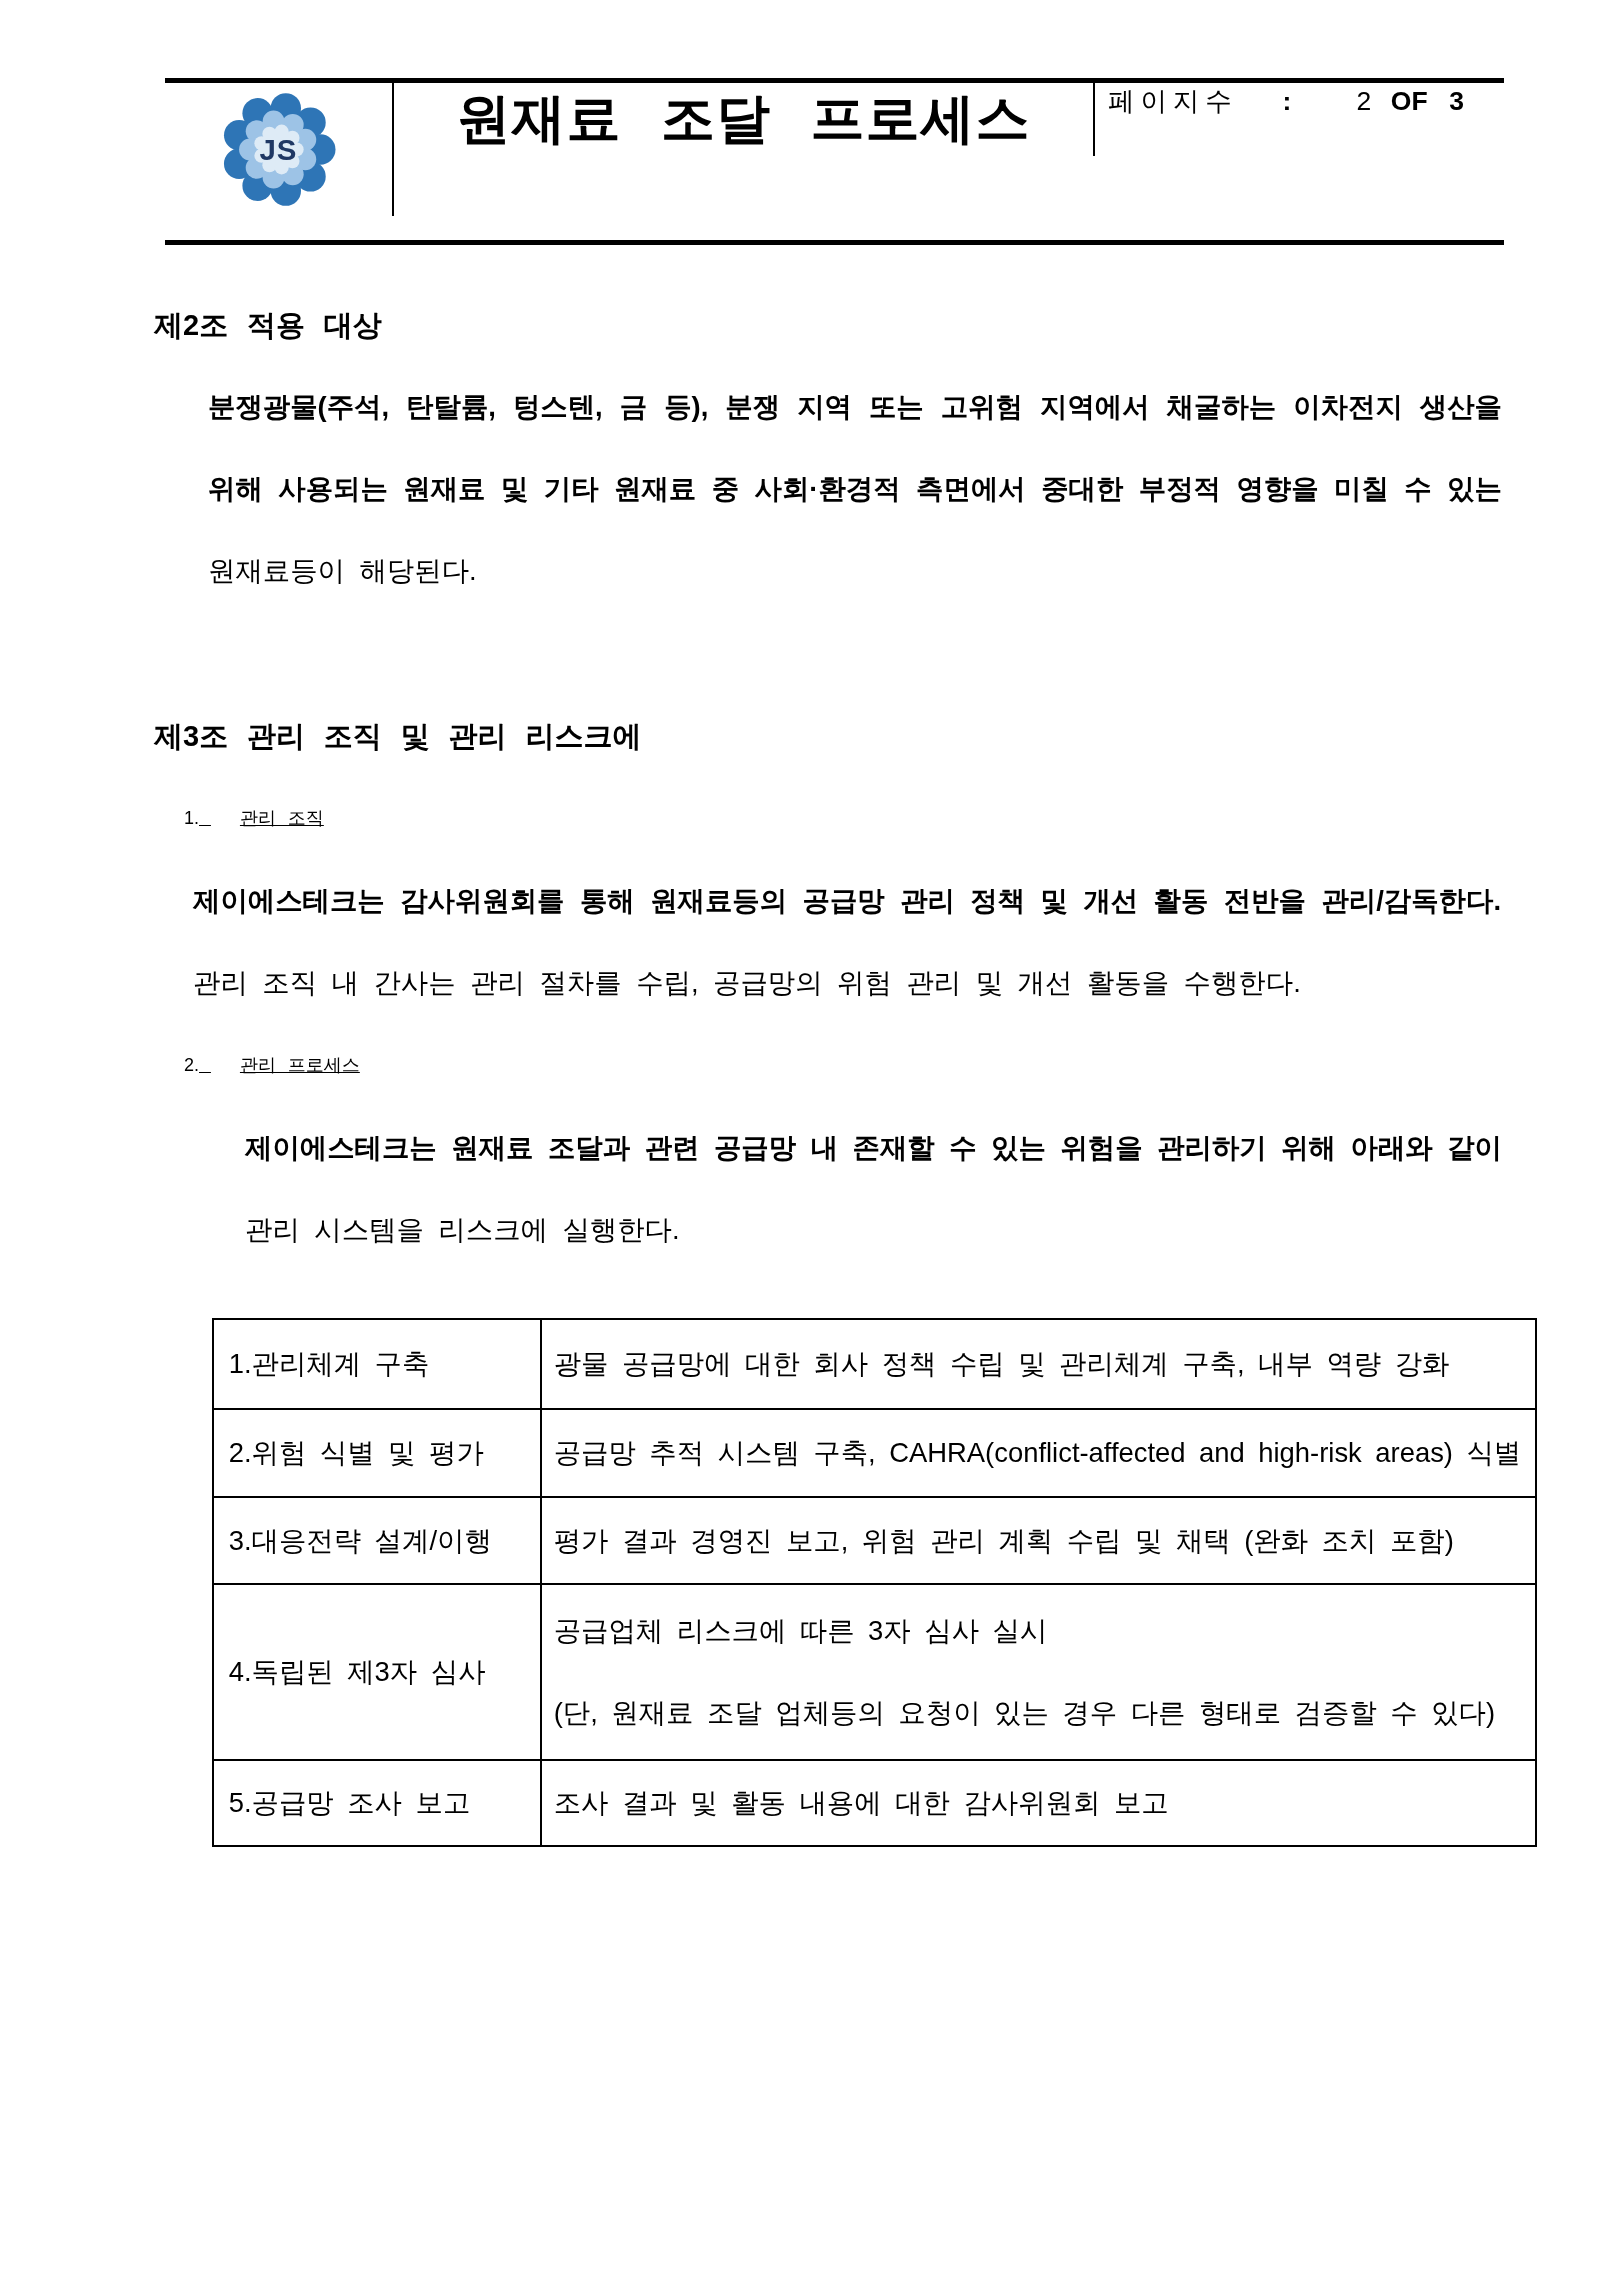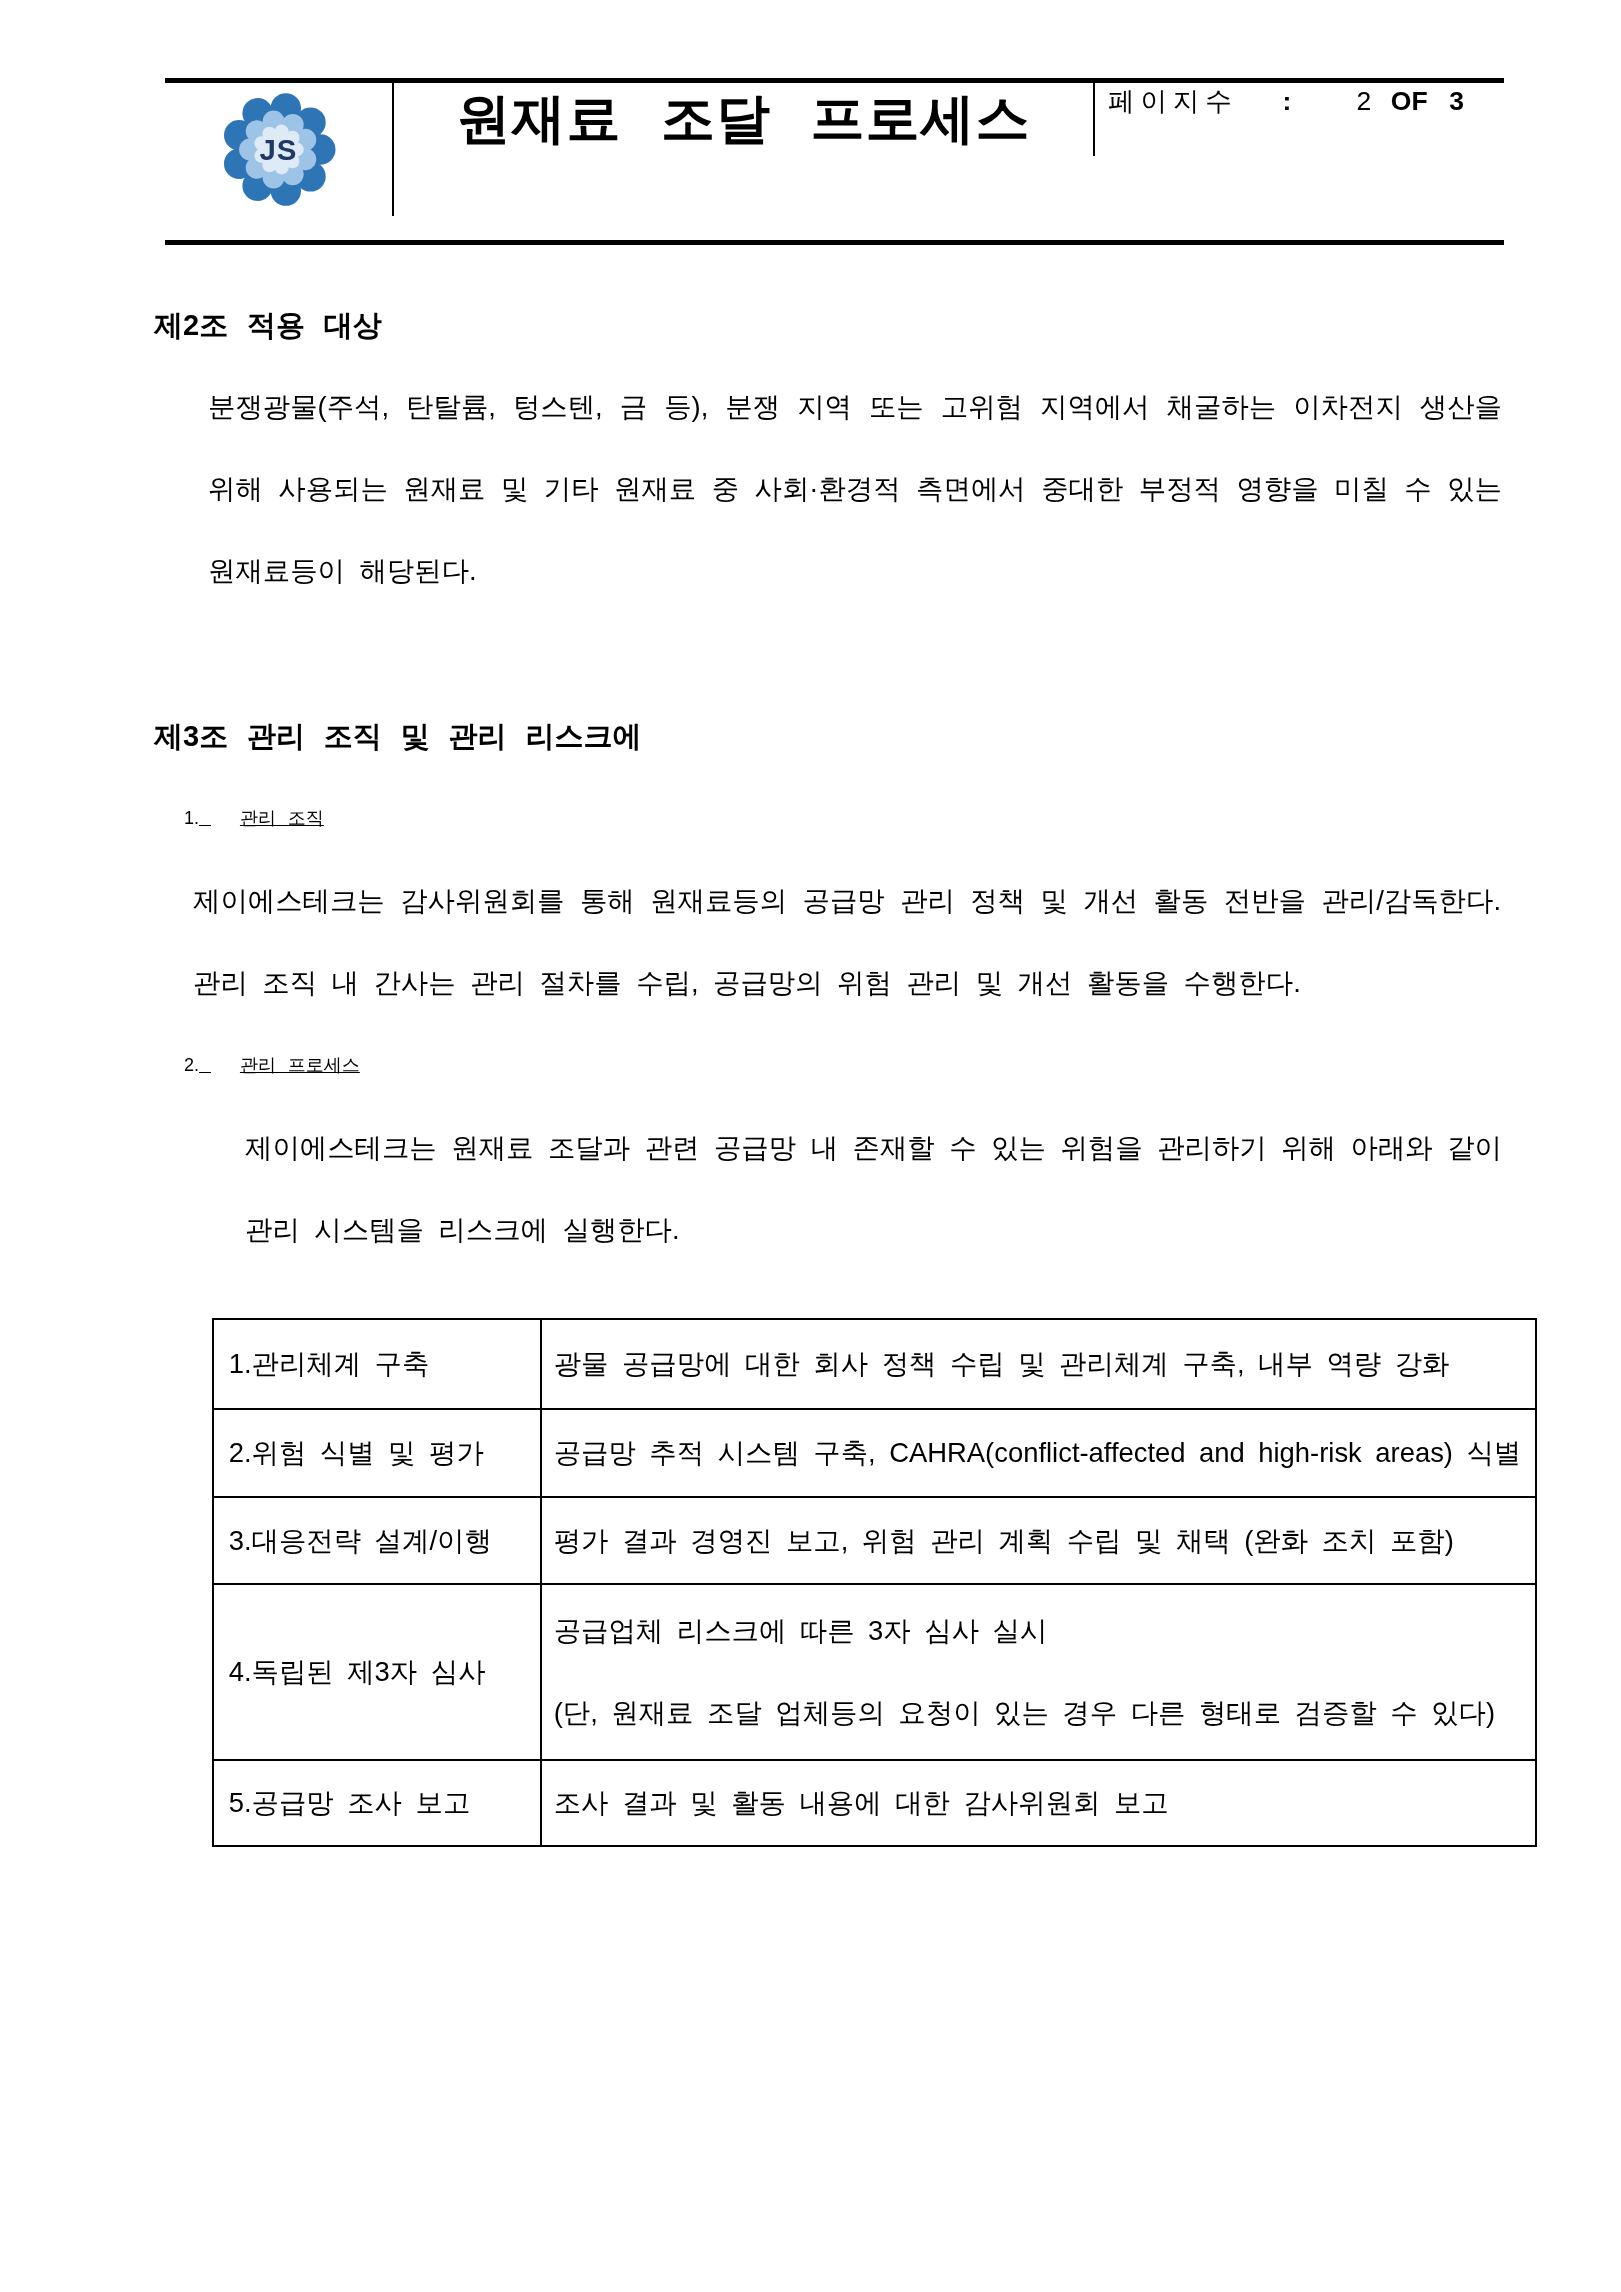--- a/index.html
+++ b/index.html
@@ -49,21 +49,21 @@
   .h2, .h3 {
     position:absolute; left:154px;
     font-size:29px; font-weight:bold;
     word-spacing:10.8px; white-space:nowrap; line-height:33px;
   }
   .h2 { top:309px; }
   .h3 { top:720px; }
 
   .para { position:absolute; font-size:27.4px; word-spacing:6.9px; }
   .para .line { line-height:82px; }
-  .para .line.fill { text-align:justify; text-align-last:justify; }
+  .para .line.fill { text-align:justify; text-align-last:justify;font-weight:bold; }
 
   .p1 { left:208px; top:366px; width:1294px; }
   .p2 { left:193px; top:860px; width:1308px; }
   .p3 { left:245px; top:1107px; width:1257px; }
 
   .list-item {
     position:absolute; left:184px;
     font-size:18px; line-height:82px; white-space:nowrap; word-spacing:6.9px;text-decoration:underline;
   }
   .li1 { top:777px; }

